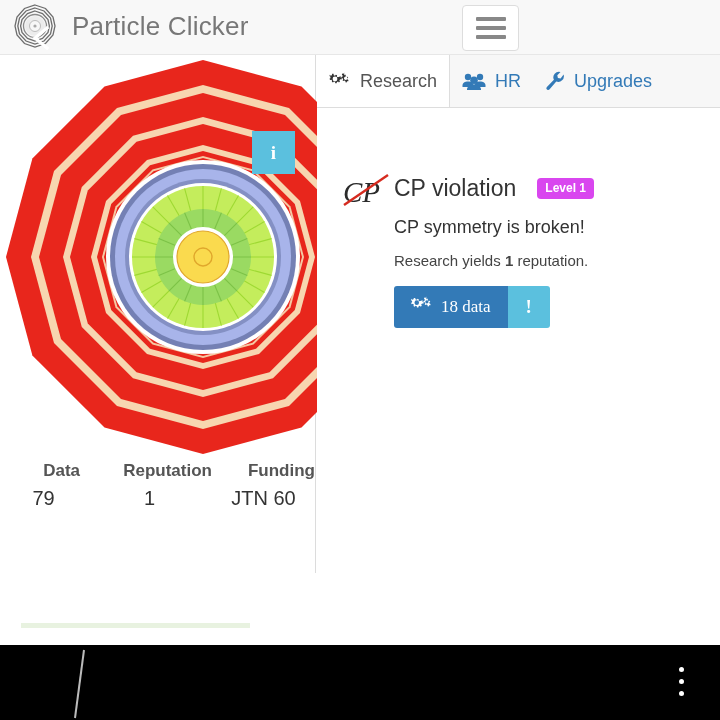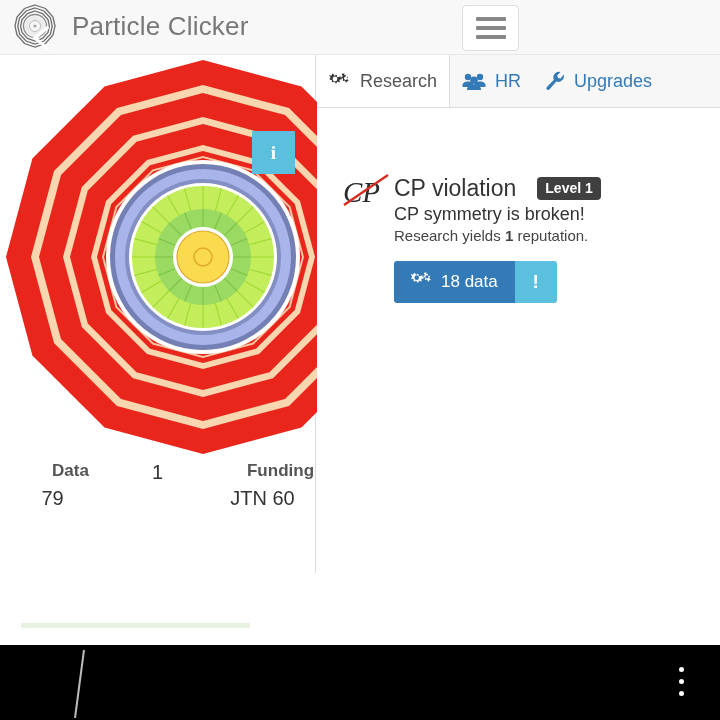--- a/index.html
+++ b/index.html
@@ -222,50 +222,51 @@
     gap: 21px;
     height: 32px;
   }
   .entry-title {
     font-size: 23px;
     color: #333333;
     font-weight: 400;
     white-space: nowrap;
   }
   .level-badge {
-    background: #404040;
+    background: #d946ef;
     color: #ffffff;
-    font-size: 14px;
+    font-size: 12px;
     font-weight: 700;
     border-radius: 4px;
     padding: 4px 8px 5px 8px;
     line-height: 1;
     white-space: nowrap;
   }
   .entry-desc {
-    margin-top: 0;
+    margin-top: 13px;
     font-size: 18px;
     color: #333333;
     white-space: nowrap;
   }
   .entry-yield {
-    margin-top: 2px;
+    margin-top: 14px;
     font-size: 15px;
     color: #444444;
     white-space: nowrap;
   }
   .entry-yield b { font-weight: 700; }
 
   .btn-group {
     margin-top: 17px;
     display: inline-flex;
     align-items: stretch;
     height: 42px;
     border-radius: 3px;
     overflow: hidden;
+    font-family: Liberation Serif, serif;
   }
   .btn-cost {
     background: #337ab7;
     color: #ffffff;
     font-size: 17px;
     display: flex;
     align-items: center;
     gap: 9px;
     padding: 0 17px;
     cursor: pointer;
@@ -442,20 +443,21 @@
     </div>
 
     <div class="info-button">i</div>
 
     <div class="stats">
       <div class="stat">
         <div class="stat-label">Data</div>
         <div class="stat-value">79</div>
       </div>
       <div class="stat">
+        <div class="stat-label">Reputation</div>
         <div class="stat-value">1</div>
       </div>
       <div class="stat">
         <div class="stat-label">Funding</div>
         <div class="stat-value">JTN 60</div>
       </div>
     </div>
 
     <div class="progress-track">
       <div class="progress-fill" style="width: 100%; background: rgb(232, 242, 224);"></div>

